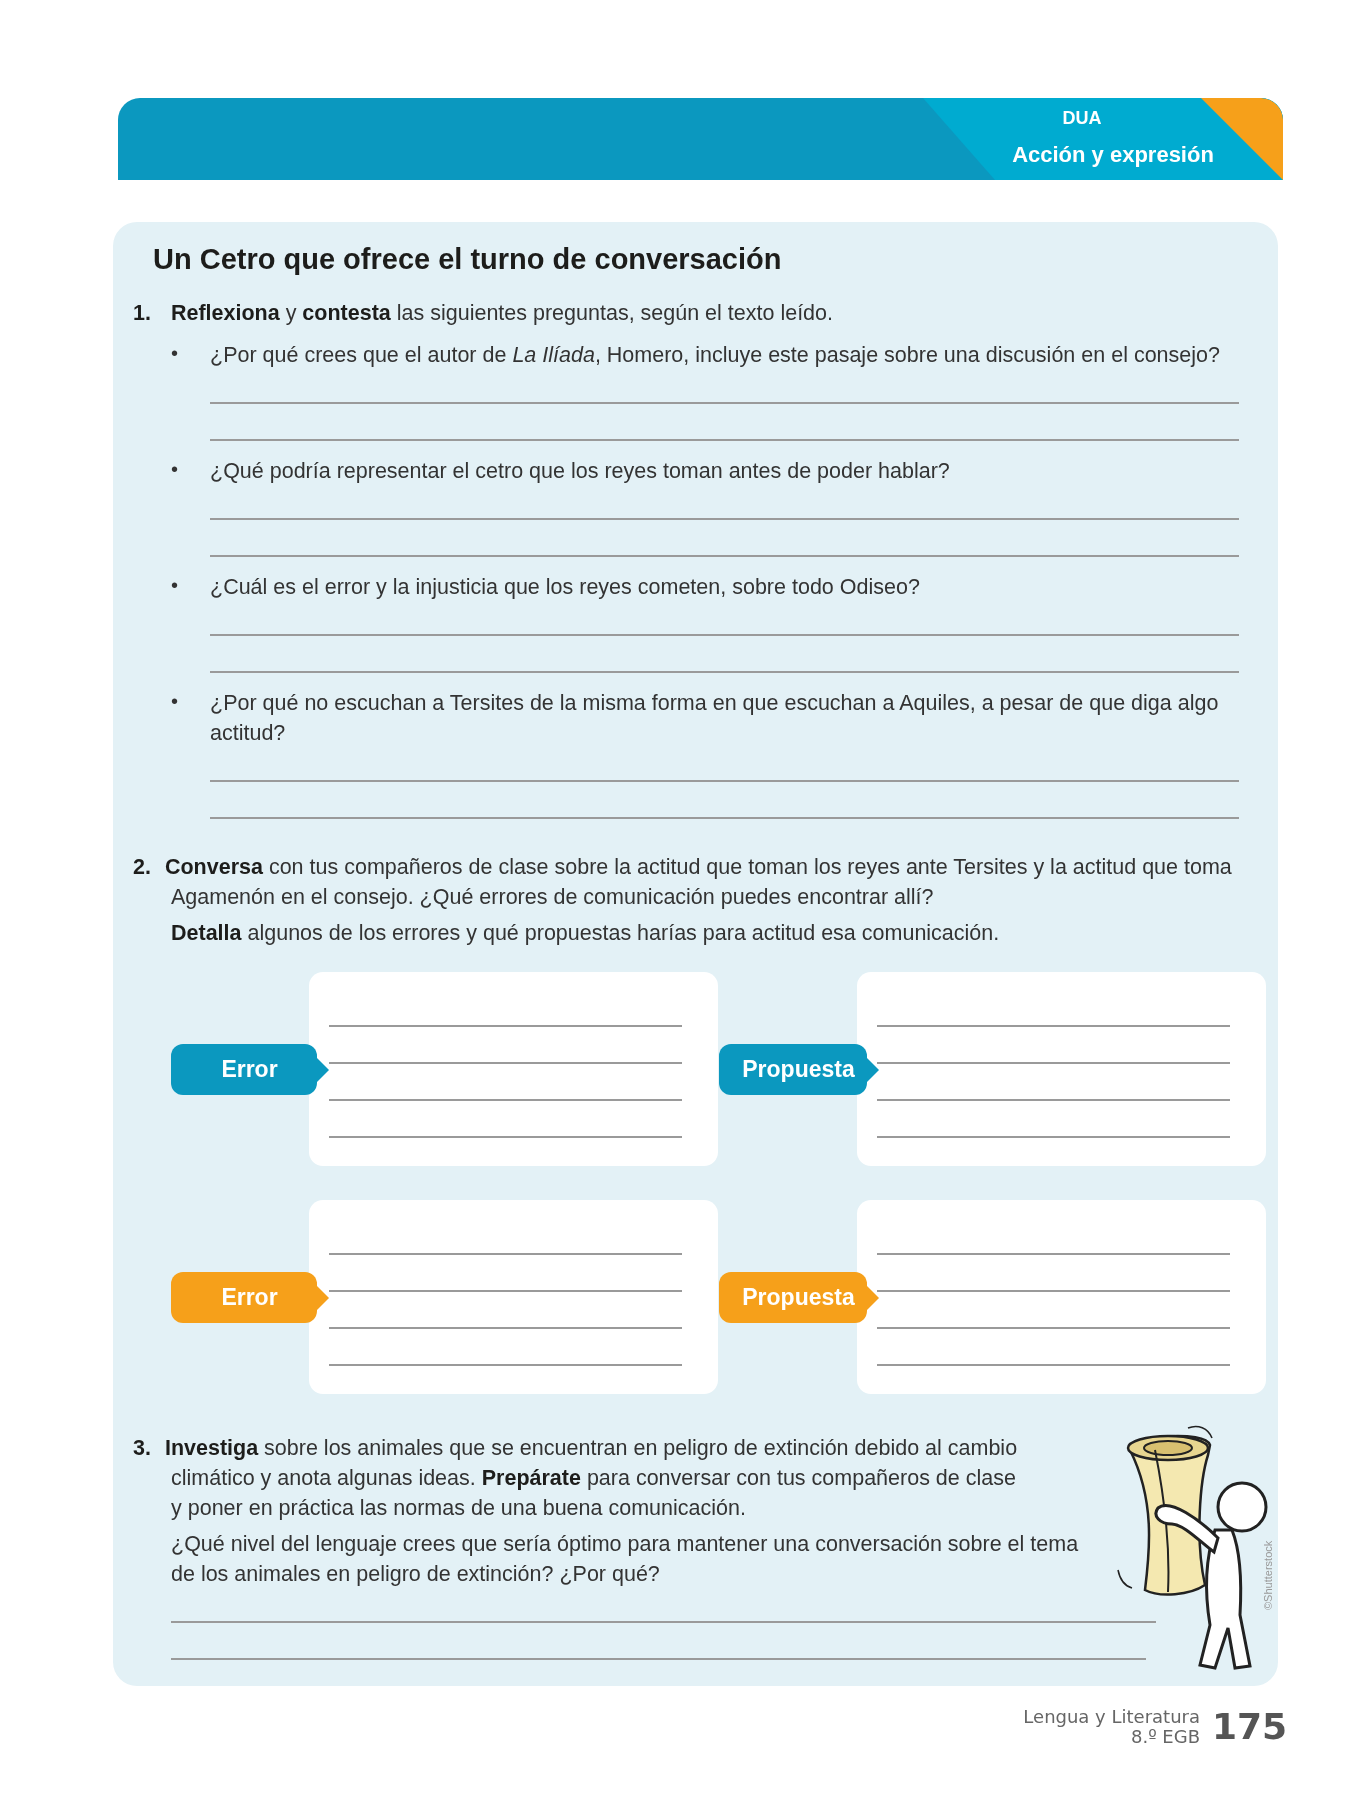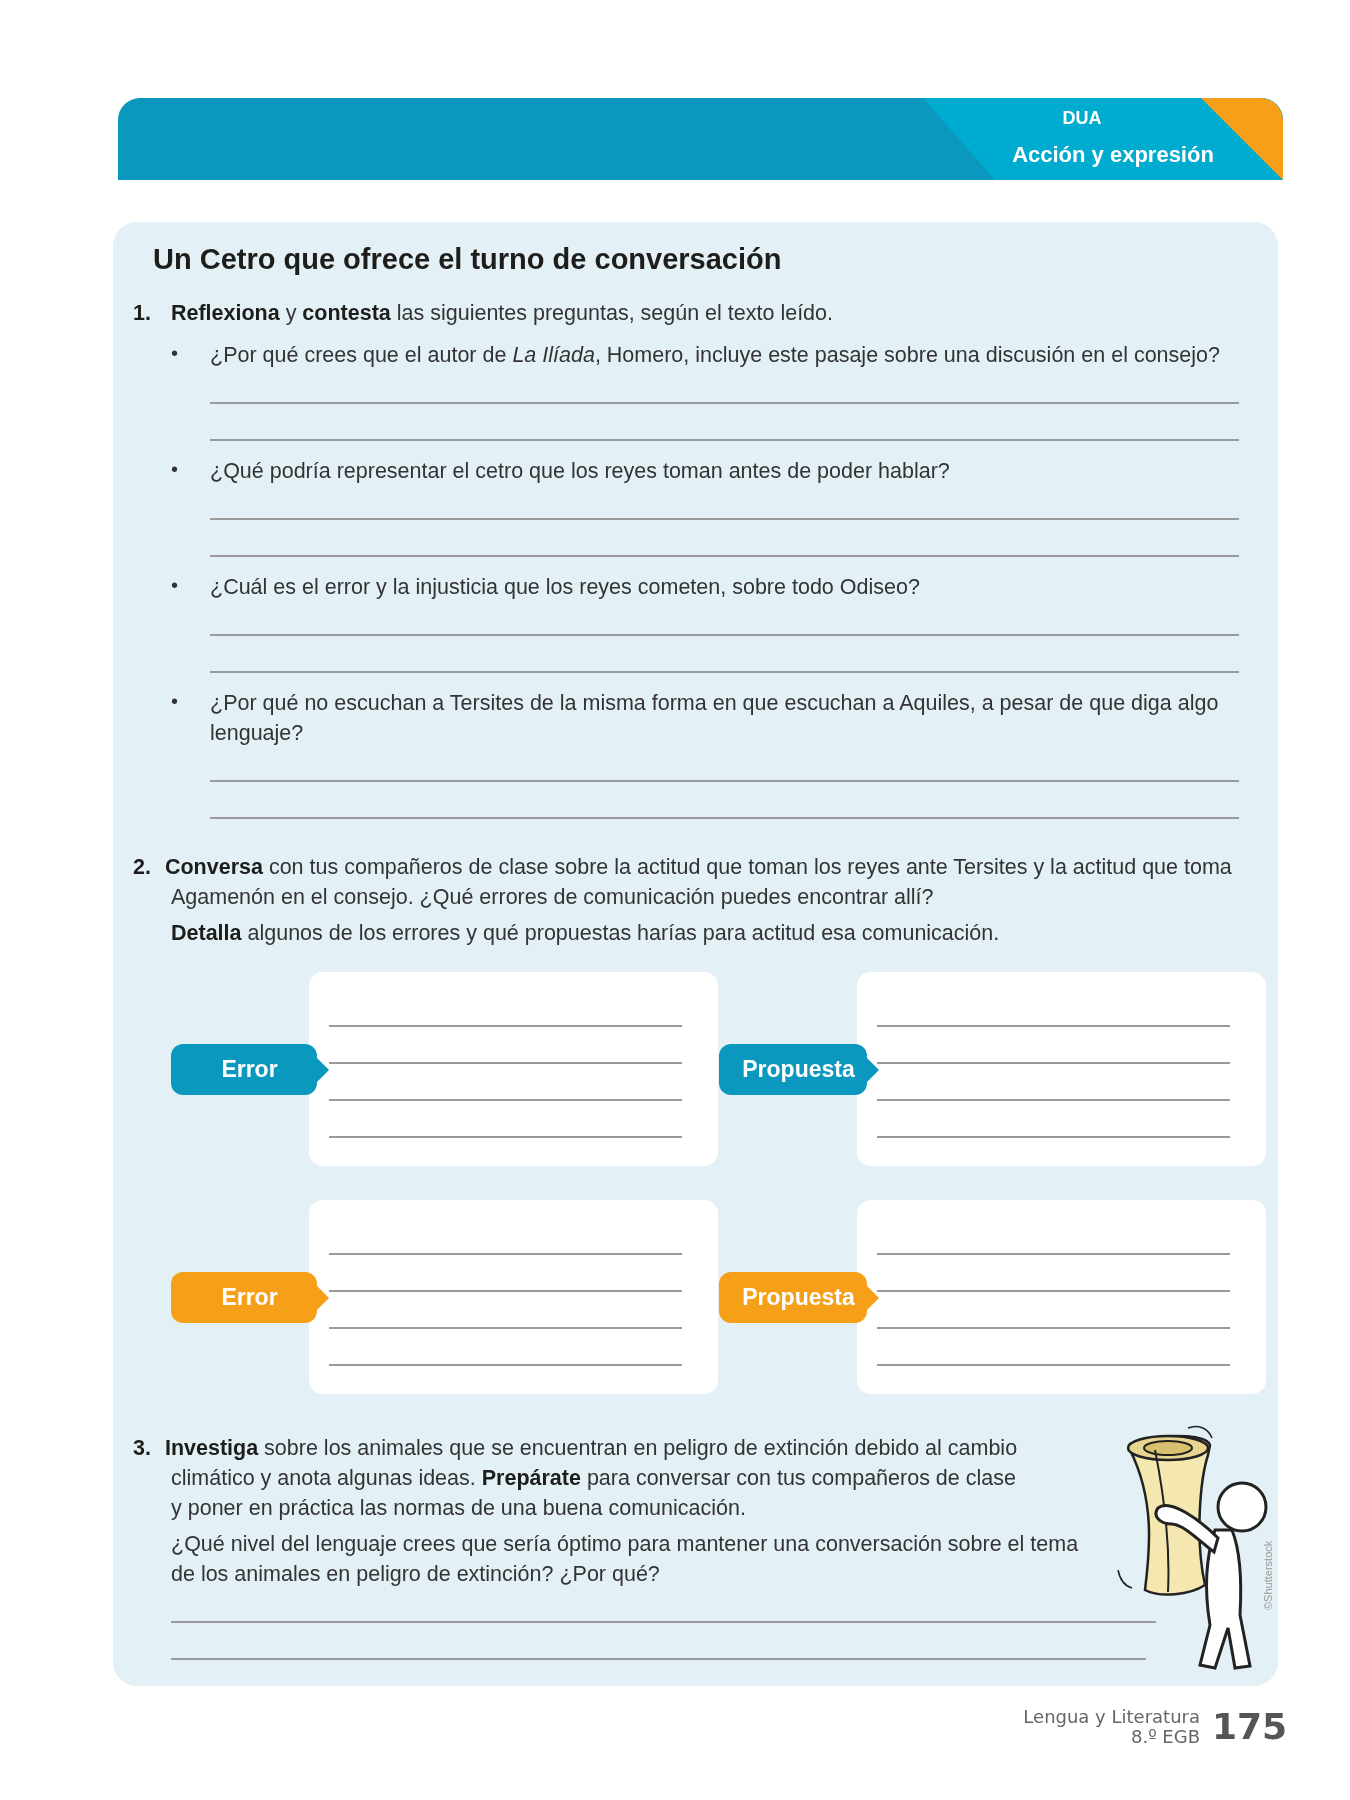--- a/index.html
+++ b/index.html
@@ -67,21 +67,21 @@
 <div class="ans-line" style="left:210px; width:1029px; top:518px;"></div>
 <div class="ans-line" style="left:210px; width:1029px; top:555px;"></div>
 
 <div class="abs bullet" style="left:171px; top:574px;">•</div>
 <div class="abs q" style="left:210px; top:572px;">¿Cuál es el error y la injusticia que los reyes cometen, sobre todo Odiseo?</div>
 <div class="ans-line" style="left:210px; width:1029px; top:634px;"></div>
 <div class="ans-line" style="left:210px; width:1029px; top:671px;"></div>
 
 <div class="abs bullet" style="left:171px; top:690px;">•</div>
 <div class="abs q" style="left:210px; top:688px;">¿Por qué no escuchan a Tersites de la misma forma en que escuchan a Aquiles, a pesar de que diga algo</div>
-<div class="abs q" style="left:210px; top:718px;">lenguaje?</div>
+<div class="abs q" style="left:210px; top:718px;">actitud?</div>
 <div class="ans-line" style="left:210px; width:1029px; top:780px;"></div>
 <div class="ans-line" style="left:210px; width:1029px; top:817px;"></div>
 
 <div class="abs q" style="left:133px; top:852px;">
   <span class="num">2.</span><span style="display:inline-block; width:14px;"></span><b>Conversa</b><span> con tus compañeros de clase sobre la actitud que toman los reyes ante Tersites y la actitud que toma</span>
 </div>
 <div class="abs q" style="left:171px; top:882px;">Agamenón en el consejo. ¿Qué errores de comunicación puedes encontrar allí?</div>
 <div class="abs q" style="left:171px; top:918px;">
   <b>Detalla</b><span> algunos de los errores y qué propuestas harías para actitud esa comunicación.</span>
 </div>

